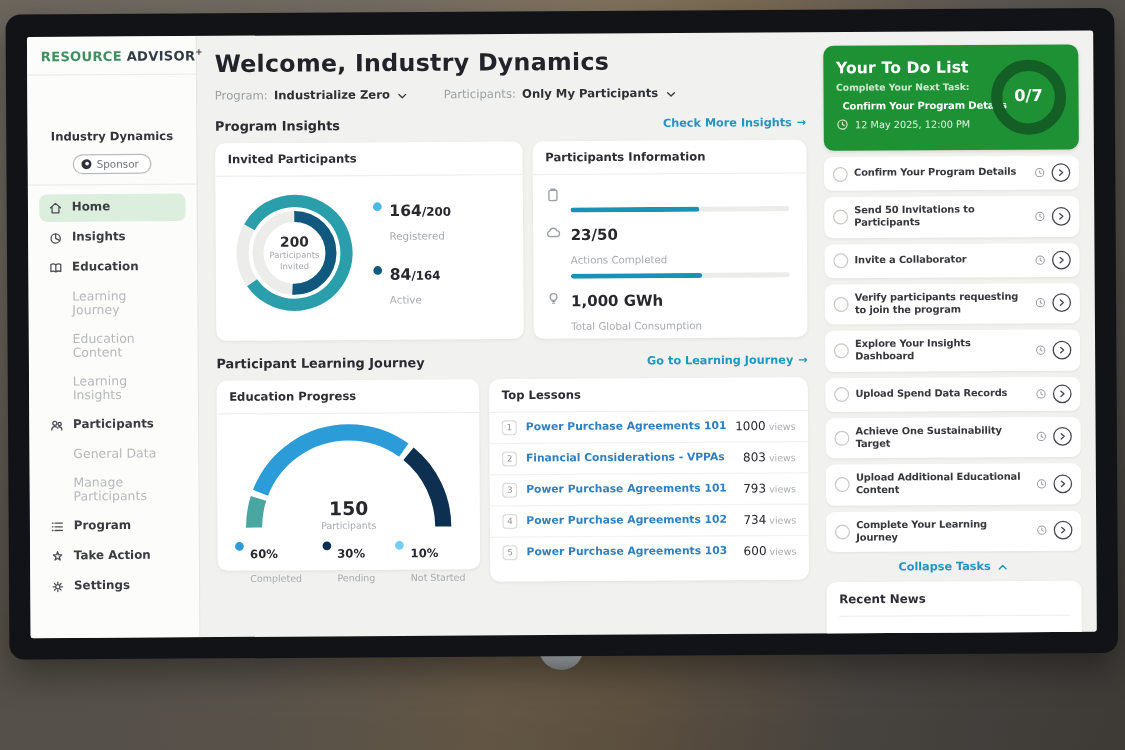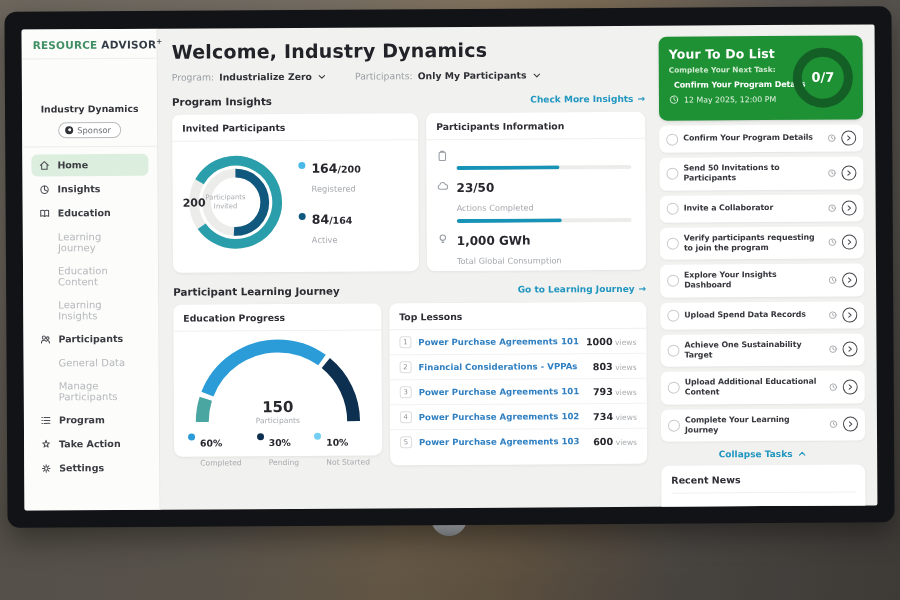--- a/index.html
+++ b/index.html
@@ -49,21 +49,21 @@
   .sec-title { font-size:10.3px; font-weight:700; color:#2b2b32; }
   .sec-link { font-size:9px; font-weight:700; color:#2196c0; cursor:pointer; display:flex; gap:4px; align-items:center; }
   .cards { display:flex; gap:8px; }
   .card { background:#fff; border-radius:8px; box-shadow:0 1px 3px rgba(40,40,40,.07); }
   .card-h { padding:8px 10px 7px; font-size:9.3px; font-weight:700; color:#2d2d34; border-bottom:1px solid #efefed; }
 
   
   .card-invited { width:246px; height:158px; }
   .inv-body { display:flex; align-items:center; padding:8px 6px 0 10px; gap:10px; }
   .donut-wrap { position:relative; width:106px; height:106px; flex:none; }
-  .donut-center { position:absolute; inset:0; display:flex; align-items:center; text-align:center; }
+  .donut-center { position:absolute; inset:0; display:flex; flex-direction:column; align-items:center; justify-content:center; text-align:center; }
   .donut-center .v { font-size:11px; font-weight:700; color:#2a2a31; }
   .donut-center .l { font-size:6.8px; color:#a7aaae; line-height:1.3; }
   .ring-bg { fill:none; stroke:#ececea; }
   .ring { fill:none; }
   .ring.teal { stroke:#2a9fab; }
   .ring.navy { stroke:#11587f; }
   .legend-col { display:flex; flex-direction:column; gap:13px; }
   .leg-item { display:flex; gap:6px; align-items:flex-start; }
   .leg-dot { width:7px; height:7px; border-radius:50%; margin-top:4px; flex:none; }
   .leg-dot.lblue { background:#49b9e8; } .leg-dot.navy { background:#0f5880; }
@@ -98,21 +98,21 @@
   .eleg .t { font-size:7.6px; color:#a7aaae; }
 
   
   .card-lessons { flex:1; height:162px; }
   .lesson { display:flex; align-items:center; gap:7px; padding:6px 10px; border-bottom:1px solid #f2f2f0; }
   .lesson:last-child { border-bottom:none; }
   .rank { width:12px; height:12px; border:1px solid #ddddda; border-radius:3px; font-size:6.8px; color:#8d9094;
     display:flex; align-items:center; justify-content:center; flex:none; }
   .l-title { flex:1; font-size:8.6px; font-weight:700; color:#2f7fc1; cursor:pointer; white-space:nowrap; overflow:hidden; }
   .l-views { font-size:7.6px; color:#aaadb0; white-space:nowrap; }
-  .l-views b { font-size:9.6px; color:#27272e; font-weight:700; }
+  .l-views b { font-size:9.6px; color:#27272e; font-weight:400; }
 
   
   .right { width:222px; flex:none; padding:11px 12px 0 6px; }
   .todo-card { background:#1f9135; border-radius:8px; padding:10px 10px 11px; color:#fff; display:flex; gap:6px;
     box-shadow:0 1px 3px rgba(40,40,40,.15); }
   .todo-left { flex:1; min-width:0; }
   .todo-title { font-size:12.5px; font-weight:700; letter-spacing:.1px; }
   .todo-sub { font-size:7.4px; color:#cfe9cf; margin:4px 0 5px; font-weight:700; }
   .todo-row { display:flex; align-items:center; gap:5px; margin-bottom:5px; }
   .todo-task { font-size:8px; font-weight:700; letter-spacing:-0.1px; white-space:nowrap; }

